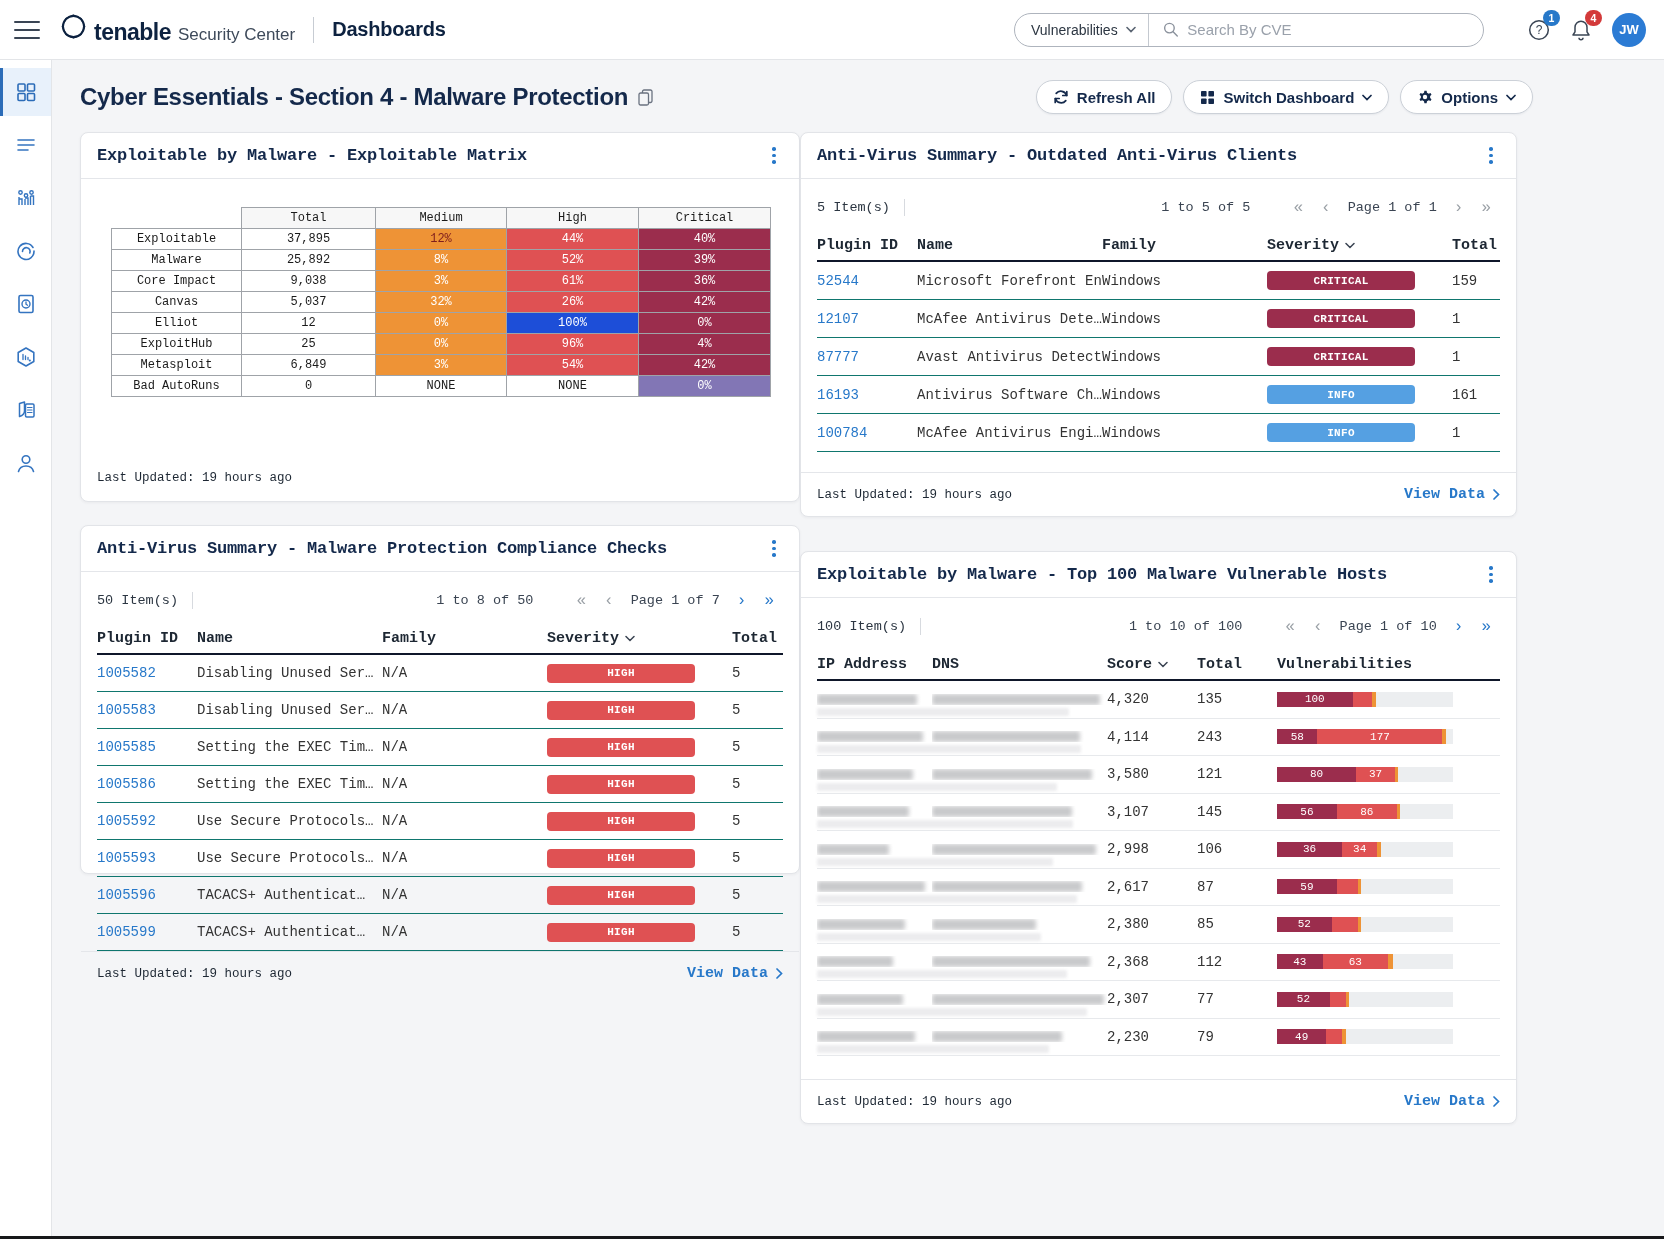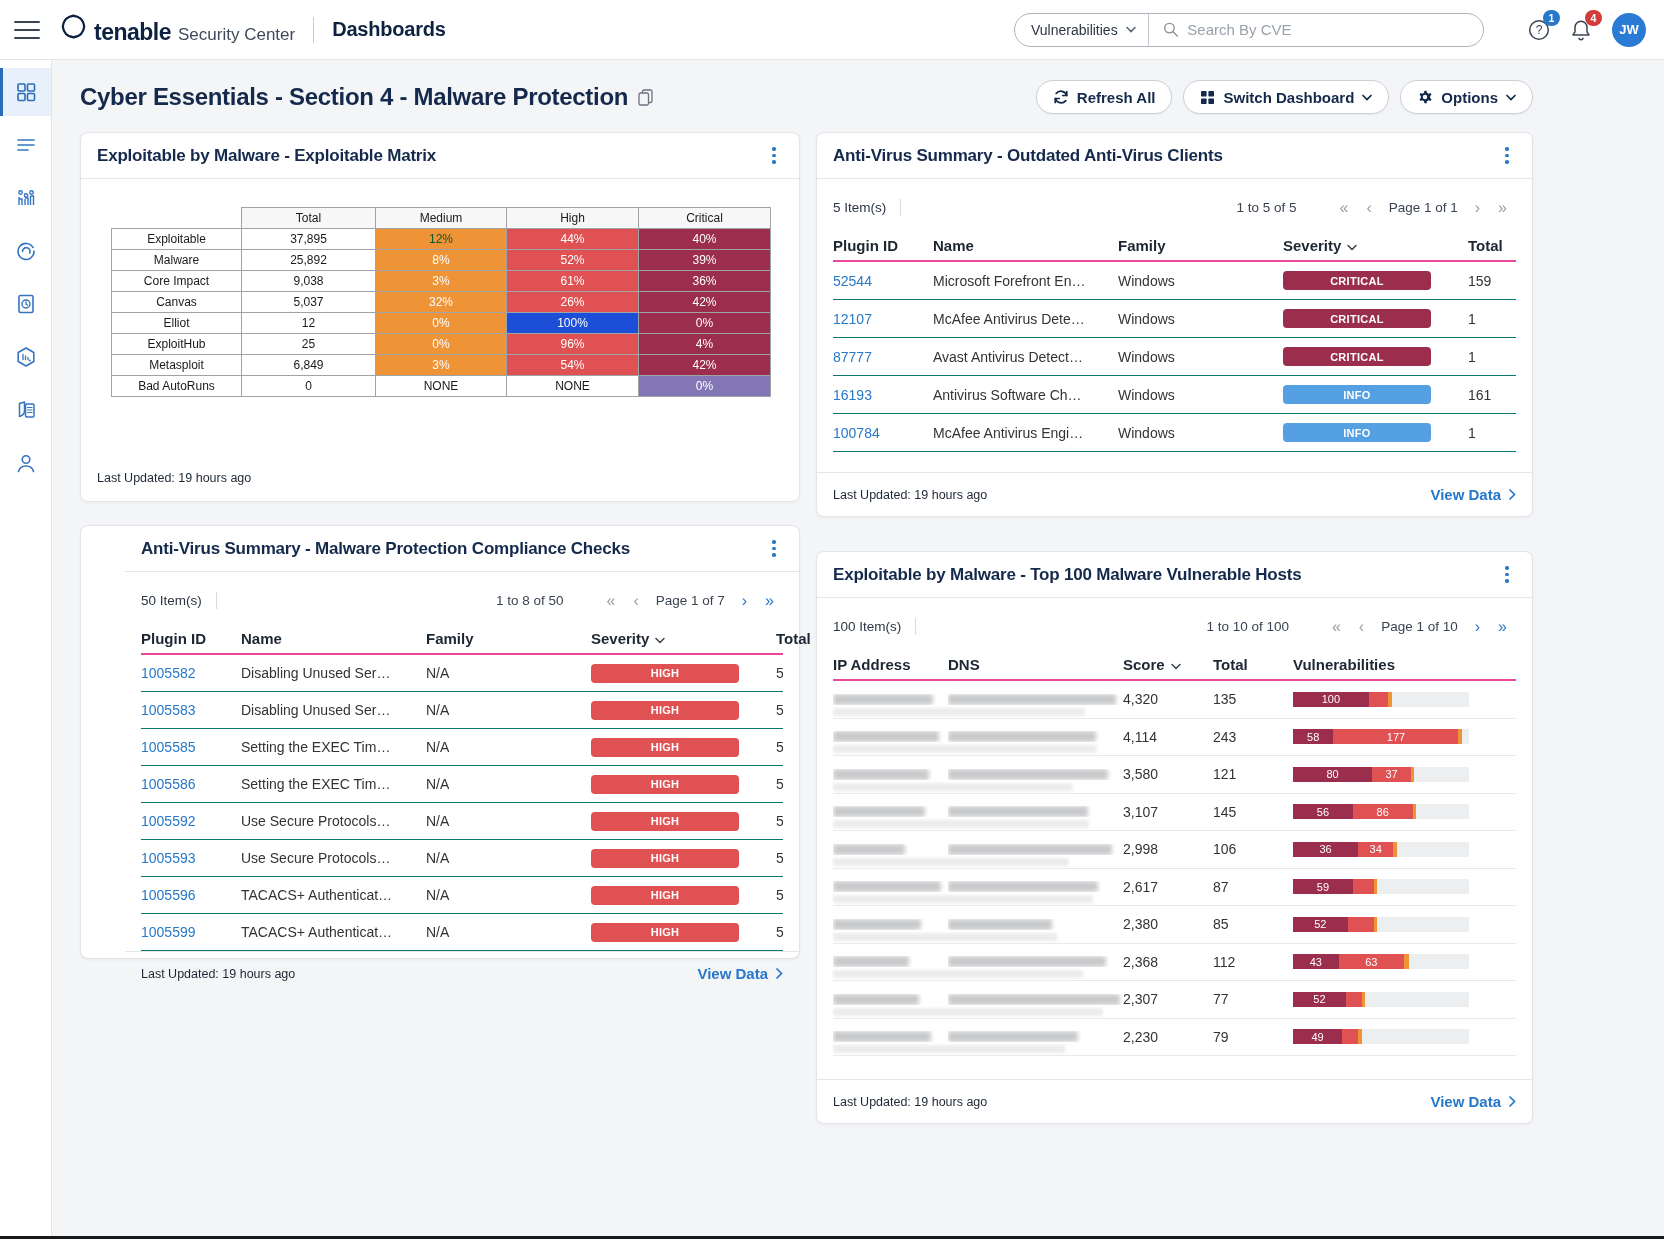--- a/index.html
+++ b/index.html
@@ -32,21 +32,21 @@
   .side-item { height:48px; display:flex; align-items:center; justify-content:center; margin-bottom:5px; cursor:pointer; position:relative; }
   .side-item.active { background:#e8f1fb; }
   .side-item.active::before { content:""; position:absolute; left:0; top:0; bottom:0; width:3px; background:#2b6cb8; }
 
   .main { flex:1; padding:20px 0 0 28px; }
   .page-head { display:flex; align-items:center; width:1453px; margin-bottom:18px; }
   .page-title { font-size:24px; font-weight:700; color:#14294b; letter-spacing:-0.3px; display:flex; align-items:center; gap:10px; }
   .head-spacer { flex:1; }
   .pill-btn { height:34px; border:1px solid #ccd1d8; background:#fff; border-radius:17px; display:flex; align-items:center; gap:8px; padding:0 16px; font-size:15px; font-weight:700; color:#14294b; margin-left:11px; cursor:pointer; box-shadow:0 1px 2px rgba(20,40,70,0.06); }
 
-  .columns { display:flex; gap:16px; width:1453px; }
+  .columns { display:flex; gap:0; width:1453px;font-family:Liberation Mono, monospace; }
   .col-left { width:720px; display:flex; flex-direction:column; }
   .col-right { width:717px; display:flex; flex-direction:column; }
 
   .panel { background:#fff; border:1px solid #e2e4e8; border-radius:8px; box-shadow:0 1px 3px rgba(30,40,60,0.05); position:relative; display:flex; flex-direction:column; }
   .panel-head { height:46px; border-bottom:1px solid #e4e6ea; display:flex; align-items:center; justify-content:space-between; padding:0 14px 0 16px; flex:none; }
   .panel-title { font-size:17px; font-weight:700; color:#14294b; letter-spacing:-0.2px; }
   .kebab { width:22px; height:22px; display:flex; flex-direction:column; align-items:center; justify-content:center; gap:3px; cursor:pointer; }
   .kebab i { width:3.5px; height:3.5px; border-radius:50%; background:#2778c9; }
 
   
@@ -64,21 +64,21 @@
   
   .ttoolbar { display:flex; align-items:center; padding:20px 16px 14px 16px; font-size:13.5px; color:#2c3642; flex:none; }
   .titems { color:#2c3642; }
   .tdiv { width:1px; height:17px; background:#d7dadf; margin-left:14px; }
   .tspacer { flex:1; }
   .trange { margin-right:34px; color:#3a4452; }
   .pg { font-size:16px; color:#9aa0a6; margin:0 9px; cursor:pointer; line-height:1; }
   .pg.on { color:#2778c9; }
   .tpage { margin:0 8px; color:#3a4452; }
 
-  .thead { display:grid; align-items:center; padding:0 16px; height:32px; font-size:15px; font-weight:700; color:#1d2733; border-bottom:2px solid #ec4899; margin:0 16px; padding:0; flex:none; }
+  .thead { display:grid; align-items:center; padding:0 16px; height:32px; font-size:15px; font-weight:700; color:#1d2733; border-bottom:2px solid #0f172a; margin:0 16px; padding:0; flex:none; }
   .tbody { margin:0 16px; flex:none; }
   .trow { display:grid; align-items:center; border-bottom:1px solid #0f766e; position:relative; }
   .cols5 { grid-template-columns:100px 185px 165px 185px 1fr; }
   .hcols { grid-template-columns:115px 175px 90px 80px 1fr; }
   .trow.r5 { height:38px; }
   .trow.r8 { height:37px; }
   .trow.hrow { height:37.5px; border-bottom:1px solid #e7e9ec; }
   .cell { font-size:14px; color:#333; white-space:nowrap; overflow:hidden; }
   a.plugin-link { color:#2778c9; text-decoration:none; cursor:pointer; }
   .chev-i { display:inline-block; margin-left:6px; }
@@ -270,21 +270,21 @@
                   <th style="width:134px">Total</th>
                   <th style="width:131px">Medium</th>
                   <th style="width:132px">High</th>
                   <th style="width:132px">Critical</th>
                 </tr>
               </thead>
               <tbody id="matrix-body">
                   <tr>
                     <td class="lab">Exploitable</td>
                     <td class="tot">37,895</td>
-                    <td class="c" style="background: rgb(238, 147, 54); color: #14532d;">12%</td>
+                    <td class="c" style="background: rgb(238, 147, 54); color: #7f1d1d;">12%</td>
                     <td class="c" style="background: rgb(223, 81, 83); color: rgb(255, 255, 255);">44%</td>
                     <td class="c" style="background: rgb(155, 45, 77); color: rgb(255, 255, 255);">40%</td>
                   </tr>
                   <tr>
                     <td class="lab">Malware</td>
                     <td class="tot">25,892</td>
                     <td class="c" style="background: rgb(238, 147, 54); color: rgb(255, 255, 255);">8%</td>
                     <td class="c" style="background: rgb(223, 81, 83); color: rgb(255, 255, 255);">52%</td>
                     <td class="c" style="background: rgb(155, 45, 77); color: rgb(255, 255, 255);">39%</td>
                   </tr>
@@ -329,21 +329,21 @@
                     <td class="c" style="background: rgb(255, 255, 255); color: rgb(26, 26, 26);">NONE</td>
                     <td class="c" style="background: rgb(255, 255, 255); color: rgb(26, 26, 26);">NONE</td>
                     <td class="c" style="background: rgb(130, 118, 181); color: rgb(255, 255, 255);">0%</td>
                   </tr>
                 </tbody>
             </table>
           </div>
           <div class="matrix-foot panel-updated">Last Updated: 19 hours ago</div>
         </section>
 
-        <section class="panel" style="height:434px;padding-left:44px;">
+        <section class="panel" style="height:349px;">
           <div class="panel-head">
             <span class="panel-title">Anti-Virus Summary - Malware Protection Compliance Checks</span>
             <span class="kebab">
                 <i></i>
                 <i></i>
                 <i></i>
               </span>
           </div>
           <div class="ttoolbar">
             <span class="titems">50 Item(s)</span>

